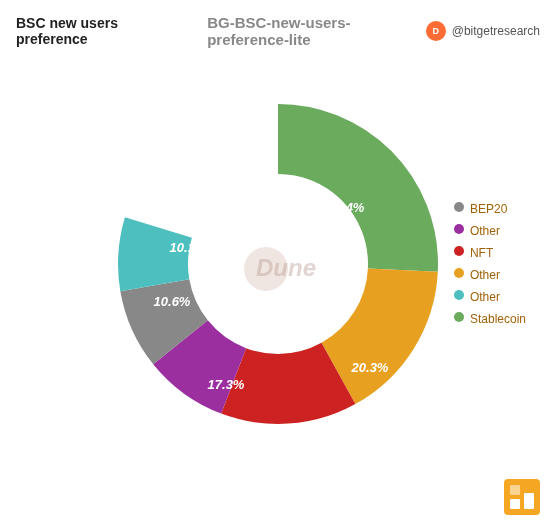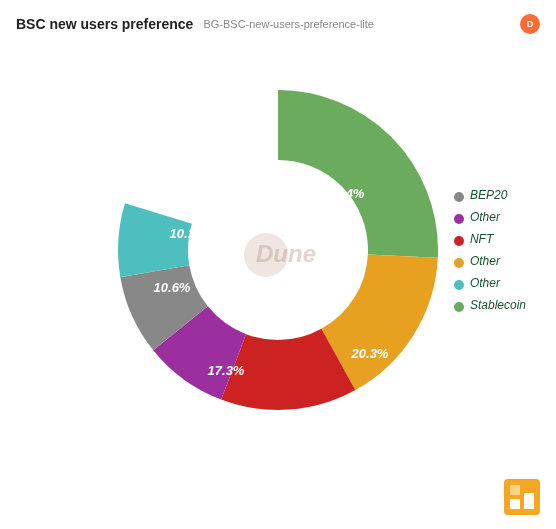--- a/index.html
+++ b/index.html
@@ -32,23 +32,24 @@
       gap: 10px;
     }
 
     .title {
       font-size: 14px;
       font-weight: 700;
       color: #222;
     }
 
     .subtitle {
-      font-size: 11px;
+      font-size: 15px;
       color: #888;
-      font-weight: 400;
+      font-weight: 700;
+      margin-left: 24px;
     }
 
     .header-right {
       display: flex;
       align-items: center;
       gap: 6px;
       font-size: 12px;
       color: #555;
     }
 
@@ -91,25 +92,24 @@
       right: 30px;
       top: 50%;
       transform: translateY(-50%);
       display: flex;
       flex-direction: column;
       gap: 8px;
     }
 
     .legend-item {
       display: flex;
-      align-items: flex-end;
+      align-items: flex-start;
       gap: 6px;
       font-size: 12px;
-      color: #14532d;
-      font-style: italic;
+      color: #a16207;
     }
 
     .legend-dot {
       width: 10px;
       height: 10px;
       border-radius: 50%;
       flex-shrink: 0;
     }
 
     .footer {
@@ -127,20 +127,21 @@
 <body>
 
 <div class="container">
   <div class="header">
     <div class="header-left">
       <span class="title">BSC new users preference</span>
       <span class="subtitle">BG-BSC-new-users-preference-lite</span>
     </div>
     <div class="header-right">
       <div class="dune-logo">D</div>
+      <span>@bitgetresearch</span>
     </div>
   </div>
 
   <div class="chart-area">
     <div class="donut-wrapper">
       <svg viewBox="0 0 340 340">
 
         <path d="M170,170 L170,10 A160,160 0 0,1 339.4,199.2 Z" fill="#6aab5e" opacity="0"></path>
 
         <circle cx="170" cy="170" r="125" fill="none" stroke="#6aab5e" stroke-width="70" stroke-dasharray="202.4 625.6" stroke-dashoffset="0" transform="rotate(-90 170 170)"></circle>

